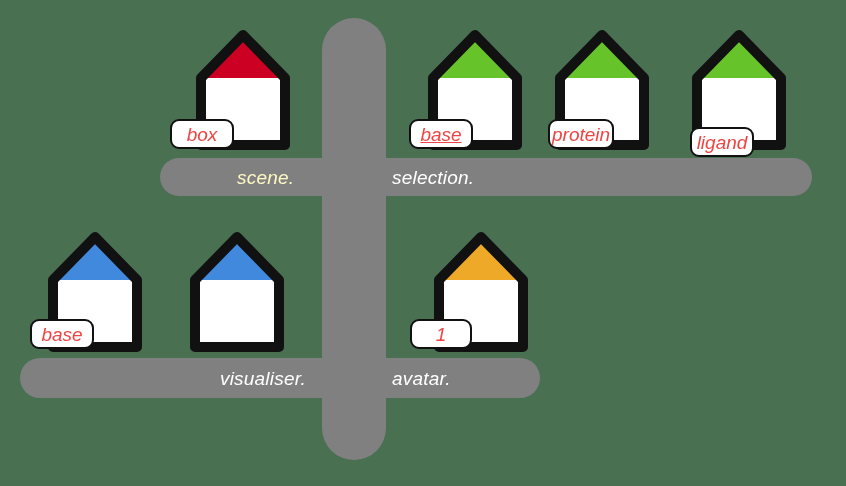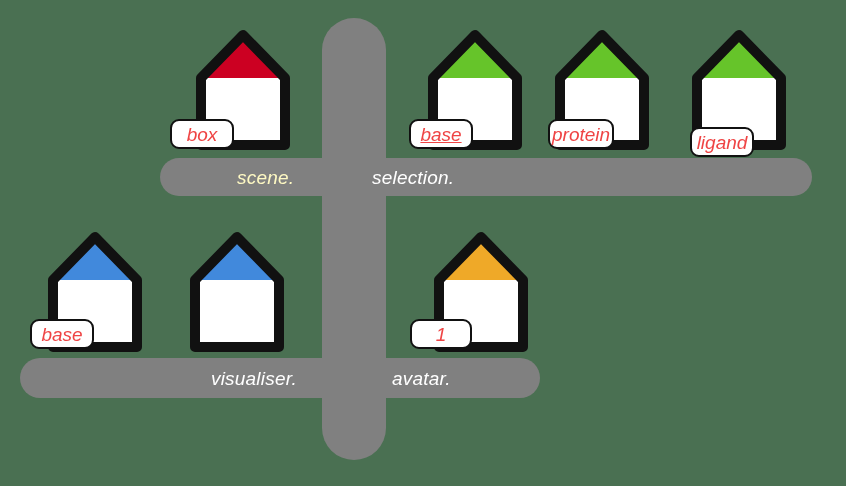--- a/index.html
+++ b/index.html
@@ -55,23 +55,23 @@
 <div id="stage">
 
   <div class="bar vert" style="left: 322px; top: 18px; width: 64px; height: 442px; background: rgb(128, 128, 128);"></div>
 
   <div class="bar horiz" style="left: 160px; top: 158px; width: 652px; height: 38px; background: rgb(128, 128, 128);"></div>
 
   <div class="bar horiz" style="left: 20px; top: 358px; width: 520px; height: 40px; background: rgb(128, 128, 128);"></div>
 
   <div class="bar-label" style="left: 237px; top: 168px; color: #fef9c3;">scene.</div>
 
-  <div class="bar-label" style="left: 372px; top: 168px; color: rgb(255, 255, 255);">selection.</div>
+  <div class="bar-label" style="left: 392px; top: 168px; color: rgb(255, 255, 255);">selection.</div>
 
-  <div class="bar-label" style="left: 211px; top: 369px; color: rgb(255, 255, 255);">visualiser.</div>
+  <div class="bar-label" style="left: 220px; top: 369px; color: rgb(255, 255, 255);">visualiser.</div>
 
   <div class="bar-label" style="left: 392px; top: 369px; color: rgb(255, 255, 255); font-style: italic;">avatar.</div>
 
   <div class="house" style="left:196px;top:30px;">
     <svg viewBox="0 0 94 120" aria-hidden="true">
       <polygon points="47,5 89,48 5,48" fill="#CC0022"></polygon>
       <rect x="5" y="48" width="84" height="67" fill="#FFFFFF"></rect>
       <path d="M47,5 L89,48 L89,115 L5,115 L5,48 Z" fill="none" stroke="#111111" stroke-width="10" stroke-linejoin="round"></path>
     </svg>
   </div>

